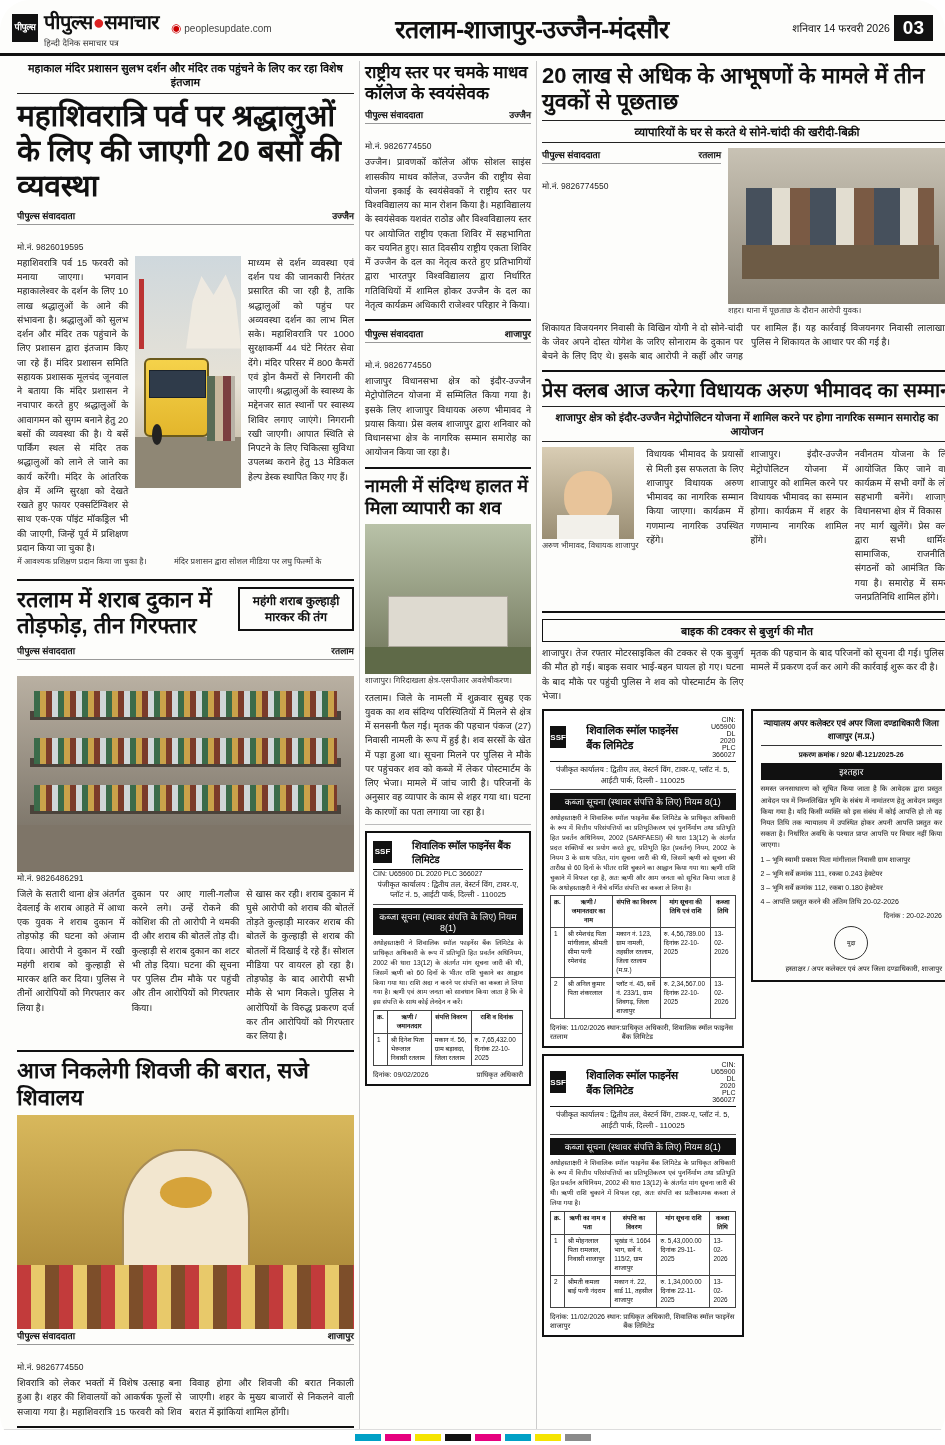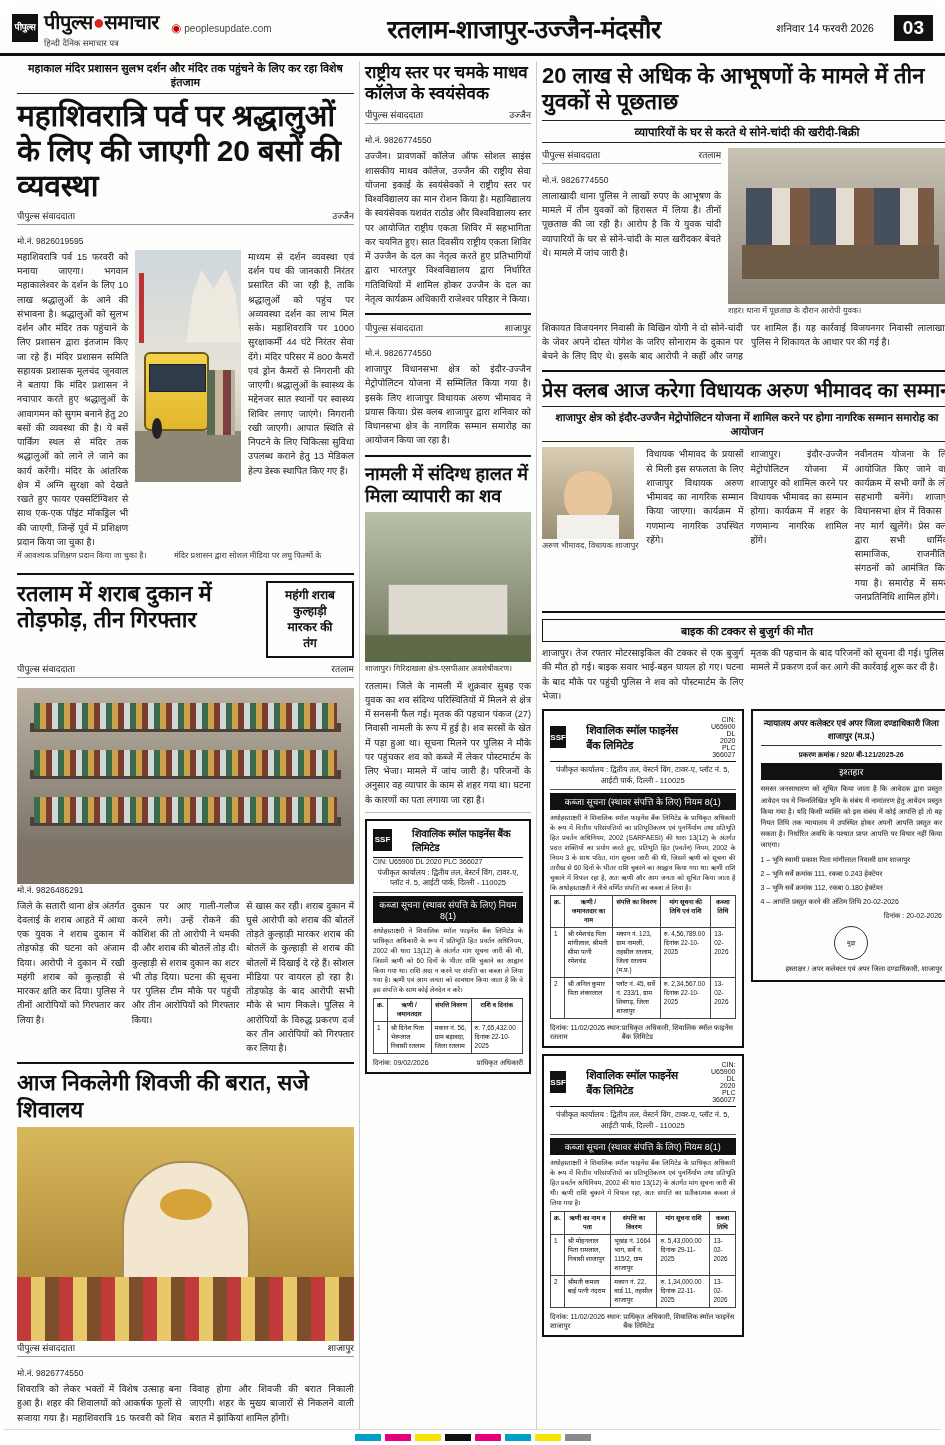--- a/index.html
+++ b/index.html
@@ -38,21 +38,21 @@
   }
   .logo-text { font-size:20px; font-weight:bold; letter-spacing:-0.5px; }
   .logo-text .red { color:#d22; }
   .logo-tag { font-size:8.5px; color:#333; margin-top:2px; }
   .site-url { font-size:10px; color:#444; margin-left:12px; white-space:nowrap; }
   .site-url .dot { color:#c00; font-size:12px; }
   .edition-title {
     flex:1; text-align:center; font-size:25px; font-weight:bold;
     letter-spacing:-0.5px; white-space:nowrap;
   }
-  .date-block { display:flex; align-items:center; gap:20px; }
+  .date-block { display:flex; align-items:center; gap:4px; }
   .date-text { font-size:10.5px; white-space:nowrap; }
   .page-num {
     background:#111; color:#fff; font-size:19px; font-weight:bold;
     padding:2px 9px;
   }
 
   
   .content {
     display: grid;
     grid-template-columns: 347px 178px 420px;
@@ -80,22 +80,22 @@
   }
   h4.head {
     font-size: 18px; line-height:1.25; margin:2px 0 4px 0; font-weight:bold;
   }
   .subhead {
     font-size: 11.5px; font-weight:bold; text-align:center;
     border-top:1px solid #222; border-bottom:1px solid #222;
     padding:3px 0; margin:4px 0 5px 0;
   }
   .byline {
-    font-size:9px; font-weight:normal; display:flex; justify-content:space-between;
-    border-bottom:1px solid #999; padding-bottom:2px; margin-bottom:10px;
+    font-size:9px; font-weight:bold; display:flex; justify-content:space-between;
+    border-bottom:1px solid #999; padding-bottom:2px; margin-bottom:16px;
   }
   .phone { font-size:8.5px; margin-bottom:4px; color:#222; }
   .body-txt {
     font-size:9.2px; line-height:1.55; text-align:justify; color:#1a1a1a;
     hyphens:auto;
   }
   .twocol { column-count:2; column-gap:8px; }
   .caption { font-size:8px; color:#333; line-height:1.35; padding:2px 0 4px 0; }
   .rule { border-top:2px solid #111; margin:7px 0 6px 0; }
   .thinrule { border-top:1px solid #bbb; margin:5px 0; }
@@ -175,22 +175,22 @@
   .ad-table th, .ad-table td { border:1px solid #444; padding:2px 3px; vertical-align:top; line-height:1.4; }
   .ad-sign { display:flex; justify-content:space-between; font-size:7px; margin-top:4px; }
   .court-ad { border:2px solid #111; padding:6px 8px; margin-top:6px; }
   .court-head { font-size:8.4px; font-weight:bold; text-align:center; line-height:1.5; border-bottom:1px solid #333; padding-bottom:3px;}
   .court-txt { font-size:7px; line-height:1.6; text-align:justify; margin-top:3px; }
   .court-seal { width:34px; height:34px; border:1px solid #333; border-radius:50%; font-size:6px;
     display:flex; align-items:center; justify-content:center; margin:4px auto 0 auto; }
 
   
   .sidebox {
-    border:2px solid #111; padding:4px 17px; font-size:12px; font-weight:bold;
-    line-height:1.35; text-align:center; width:88px; float:right; margin:0 0 4px 6px;
+    border:2px solid #111; padding:4px 1px; font-size:12px; font-weight:bold;
+    line-height:1.35; text-align:center; width:116px; float:right; margin:0 0 4px 6px;
   }
   .hl-box { border:1px solid #111; padding:3px 5px; font-size:11px; font-weight:bold; text-align:center; margin:4px 0; }
 
   
   .footer {
     position:absolute; left:0; right:0; bottom:0; height:16px;
     display:flex; align-items:center; justify-content:center; gap:4px;
     border-top:1px solid #ddd; background:#fff;
   }
   .sw { width:26px; height:7px; }
@@ -389,21 +389,20 @@
       <div>
         <h2 class="head">20 लाख से अधिक के आभूषणों के मामले में तीन युवकों से पूछताछ</h2>
         <div class="subhead">व्यापारियों के घर से करते थे सोने-चांदी की खरीदी-बिक्री</div>
         <div class="flexrow">
           <div style="flex:1">
             <div class="byline">
               <span>पीपुल्स संवाददाता</span>
               <span>रतलाम</span>
             </div>
             <div class="phone">मो.नं. 9826774550</div>
-            <div class="body-txt">लालाखादी थाना पुलिस ने लाखों रुपए के आभूषण के मामले में तीन युवकों को हिरासत में लिया है। तीनों पूछताछ की जा रही है। आरोप है कि ये युवक चांदी व्यापारियों के घर से सोने-चांदी के माल खरीदकर बेचते थे। मामले में जांच जारी है।</div>
           </div>
           <div style="flex:1.25">
             <div class="photo raid">
               <div class="raid-bg"></div>
               <div class="raid-men"></div>
               <div class="raid-desk"></div>
             </div>
             <div class="caption">शहर। थाना में पूछताछ के दौरान आरोपी युवक।</div>
           </div>
         </div>

